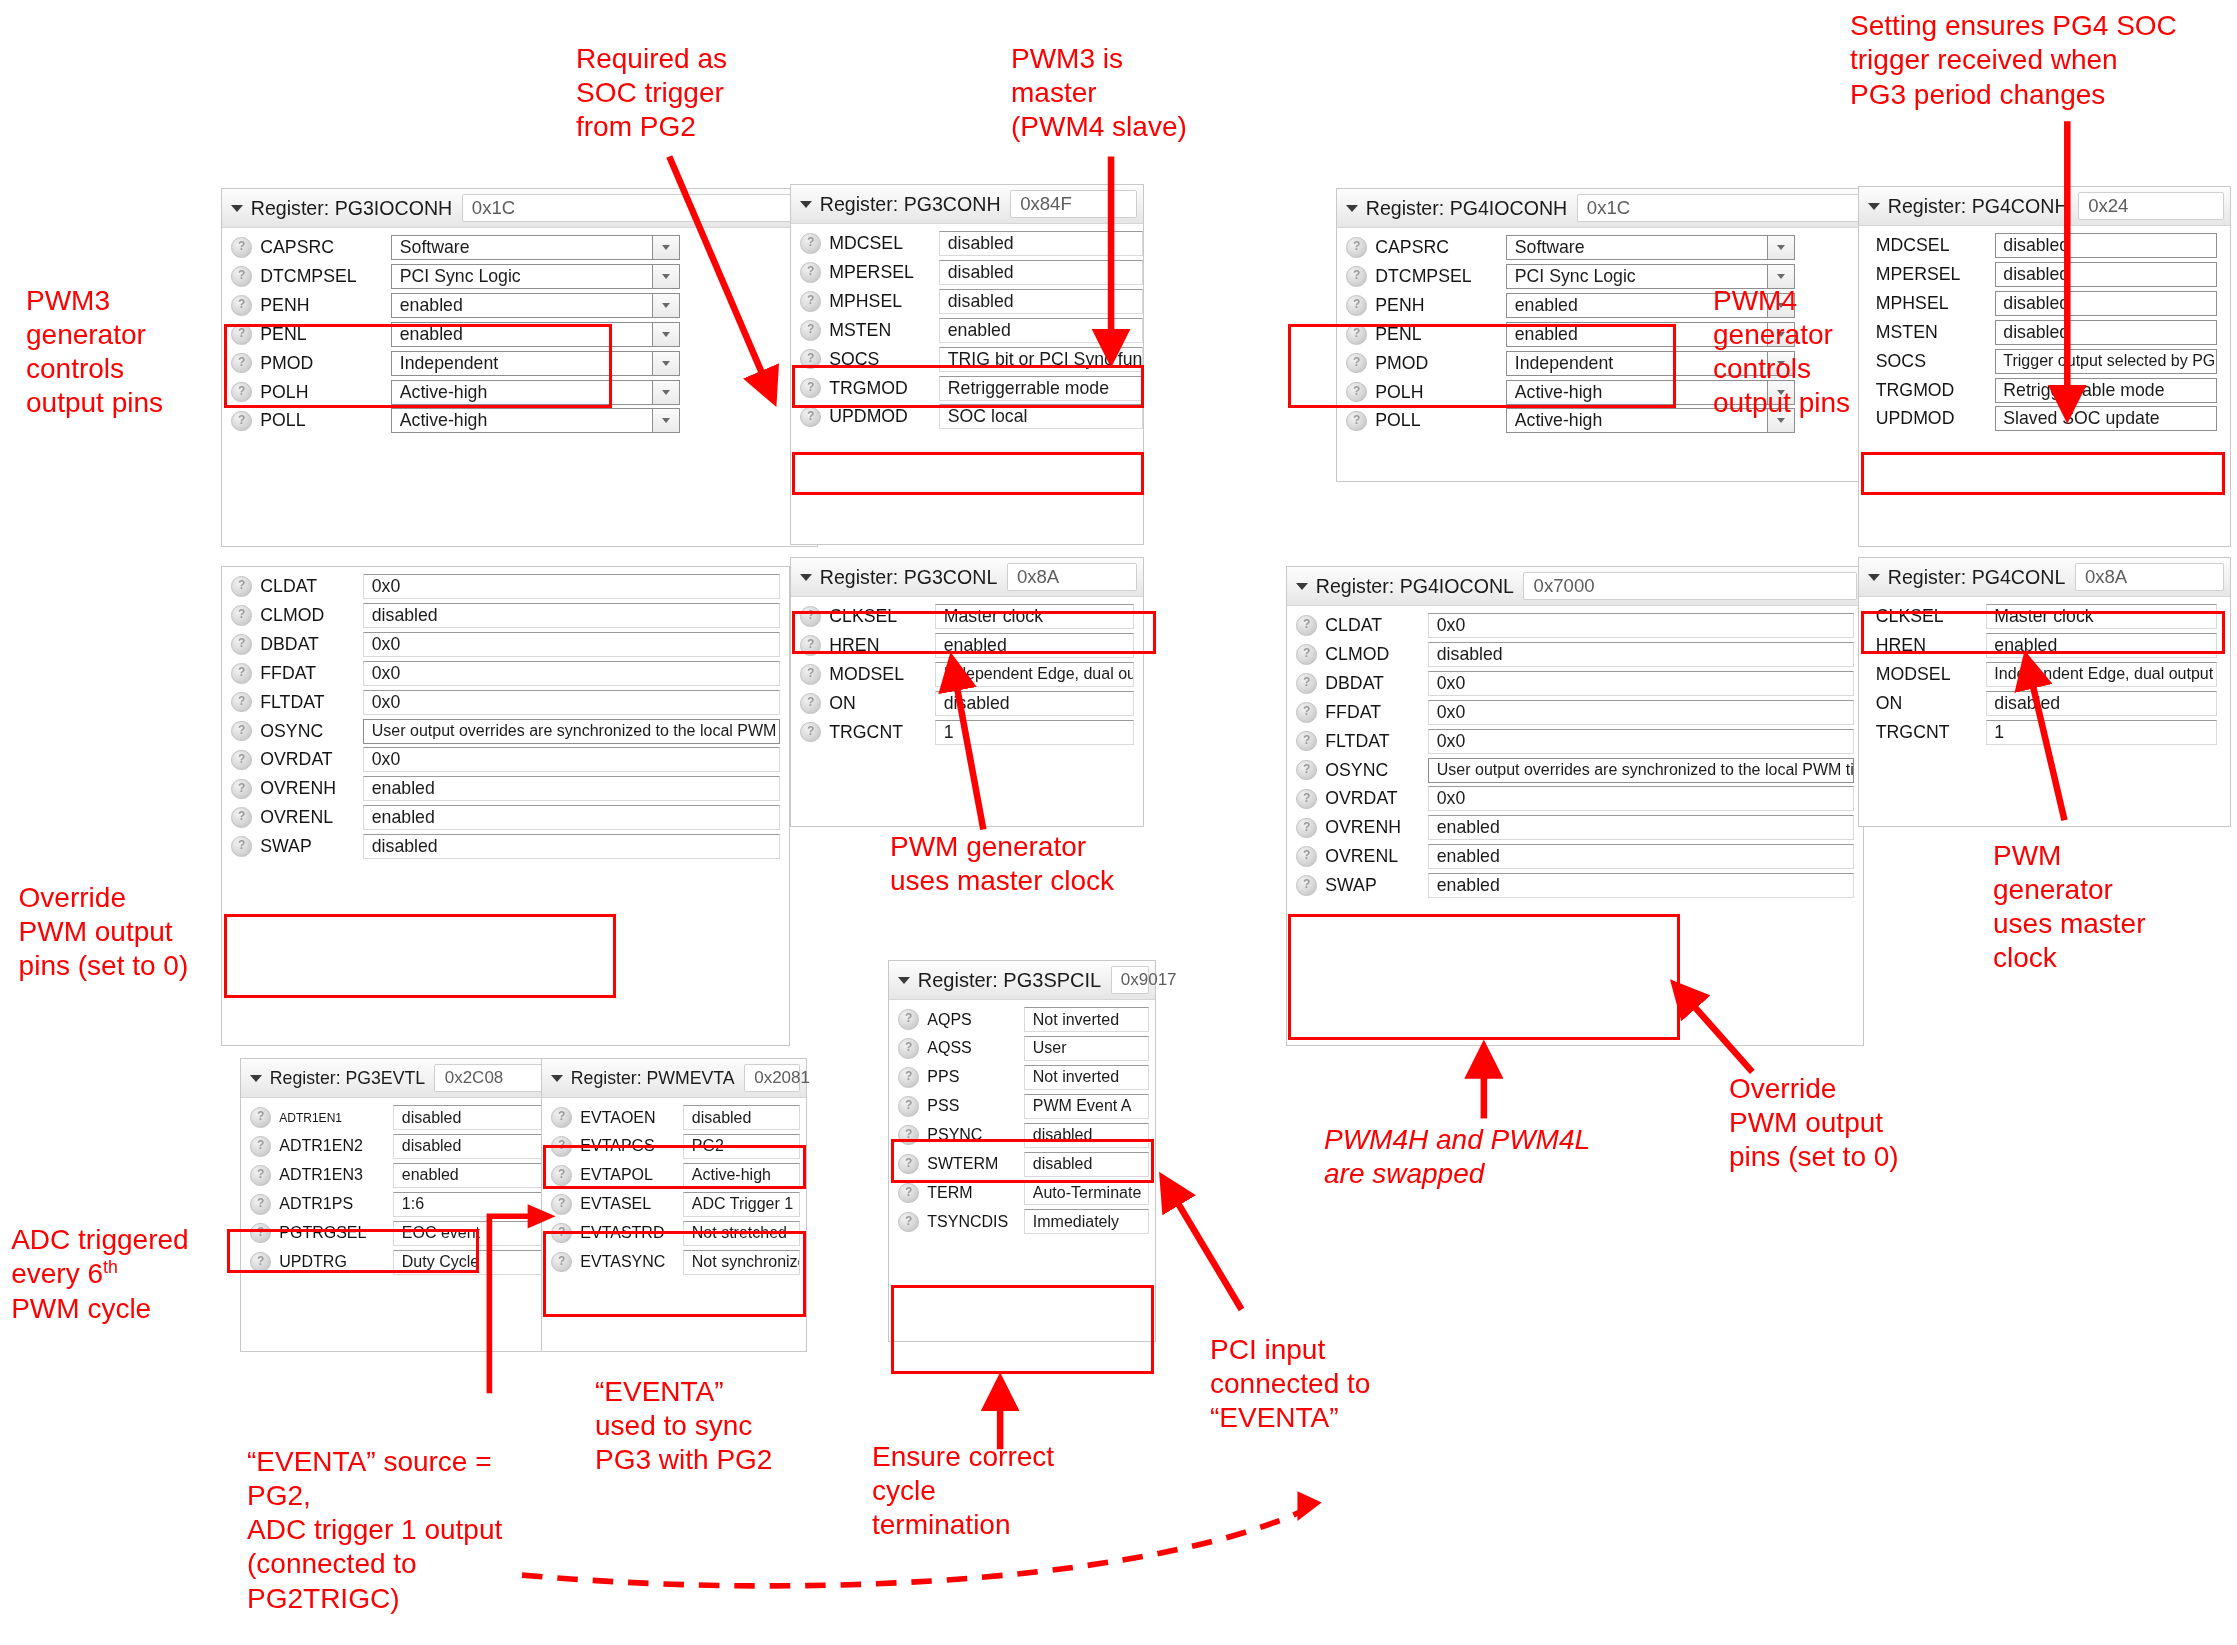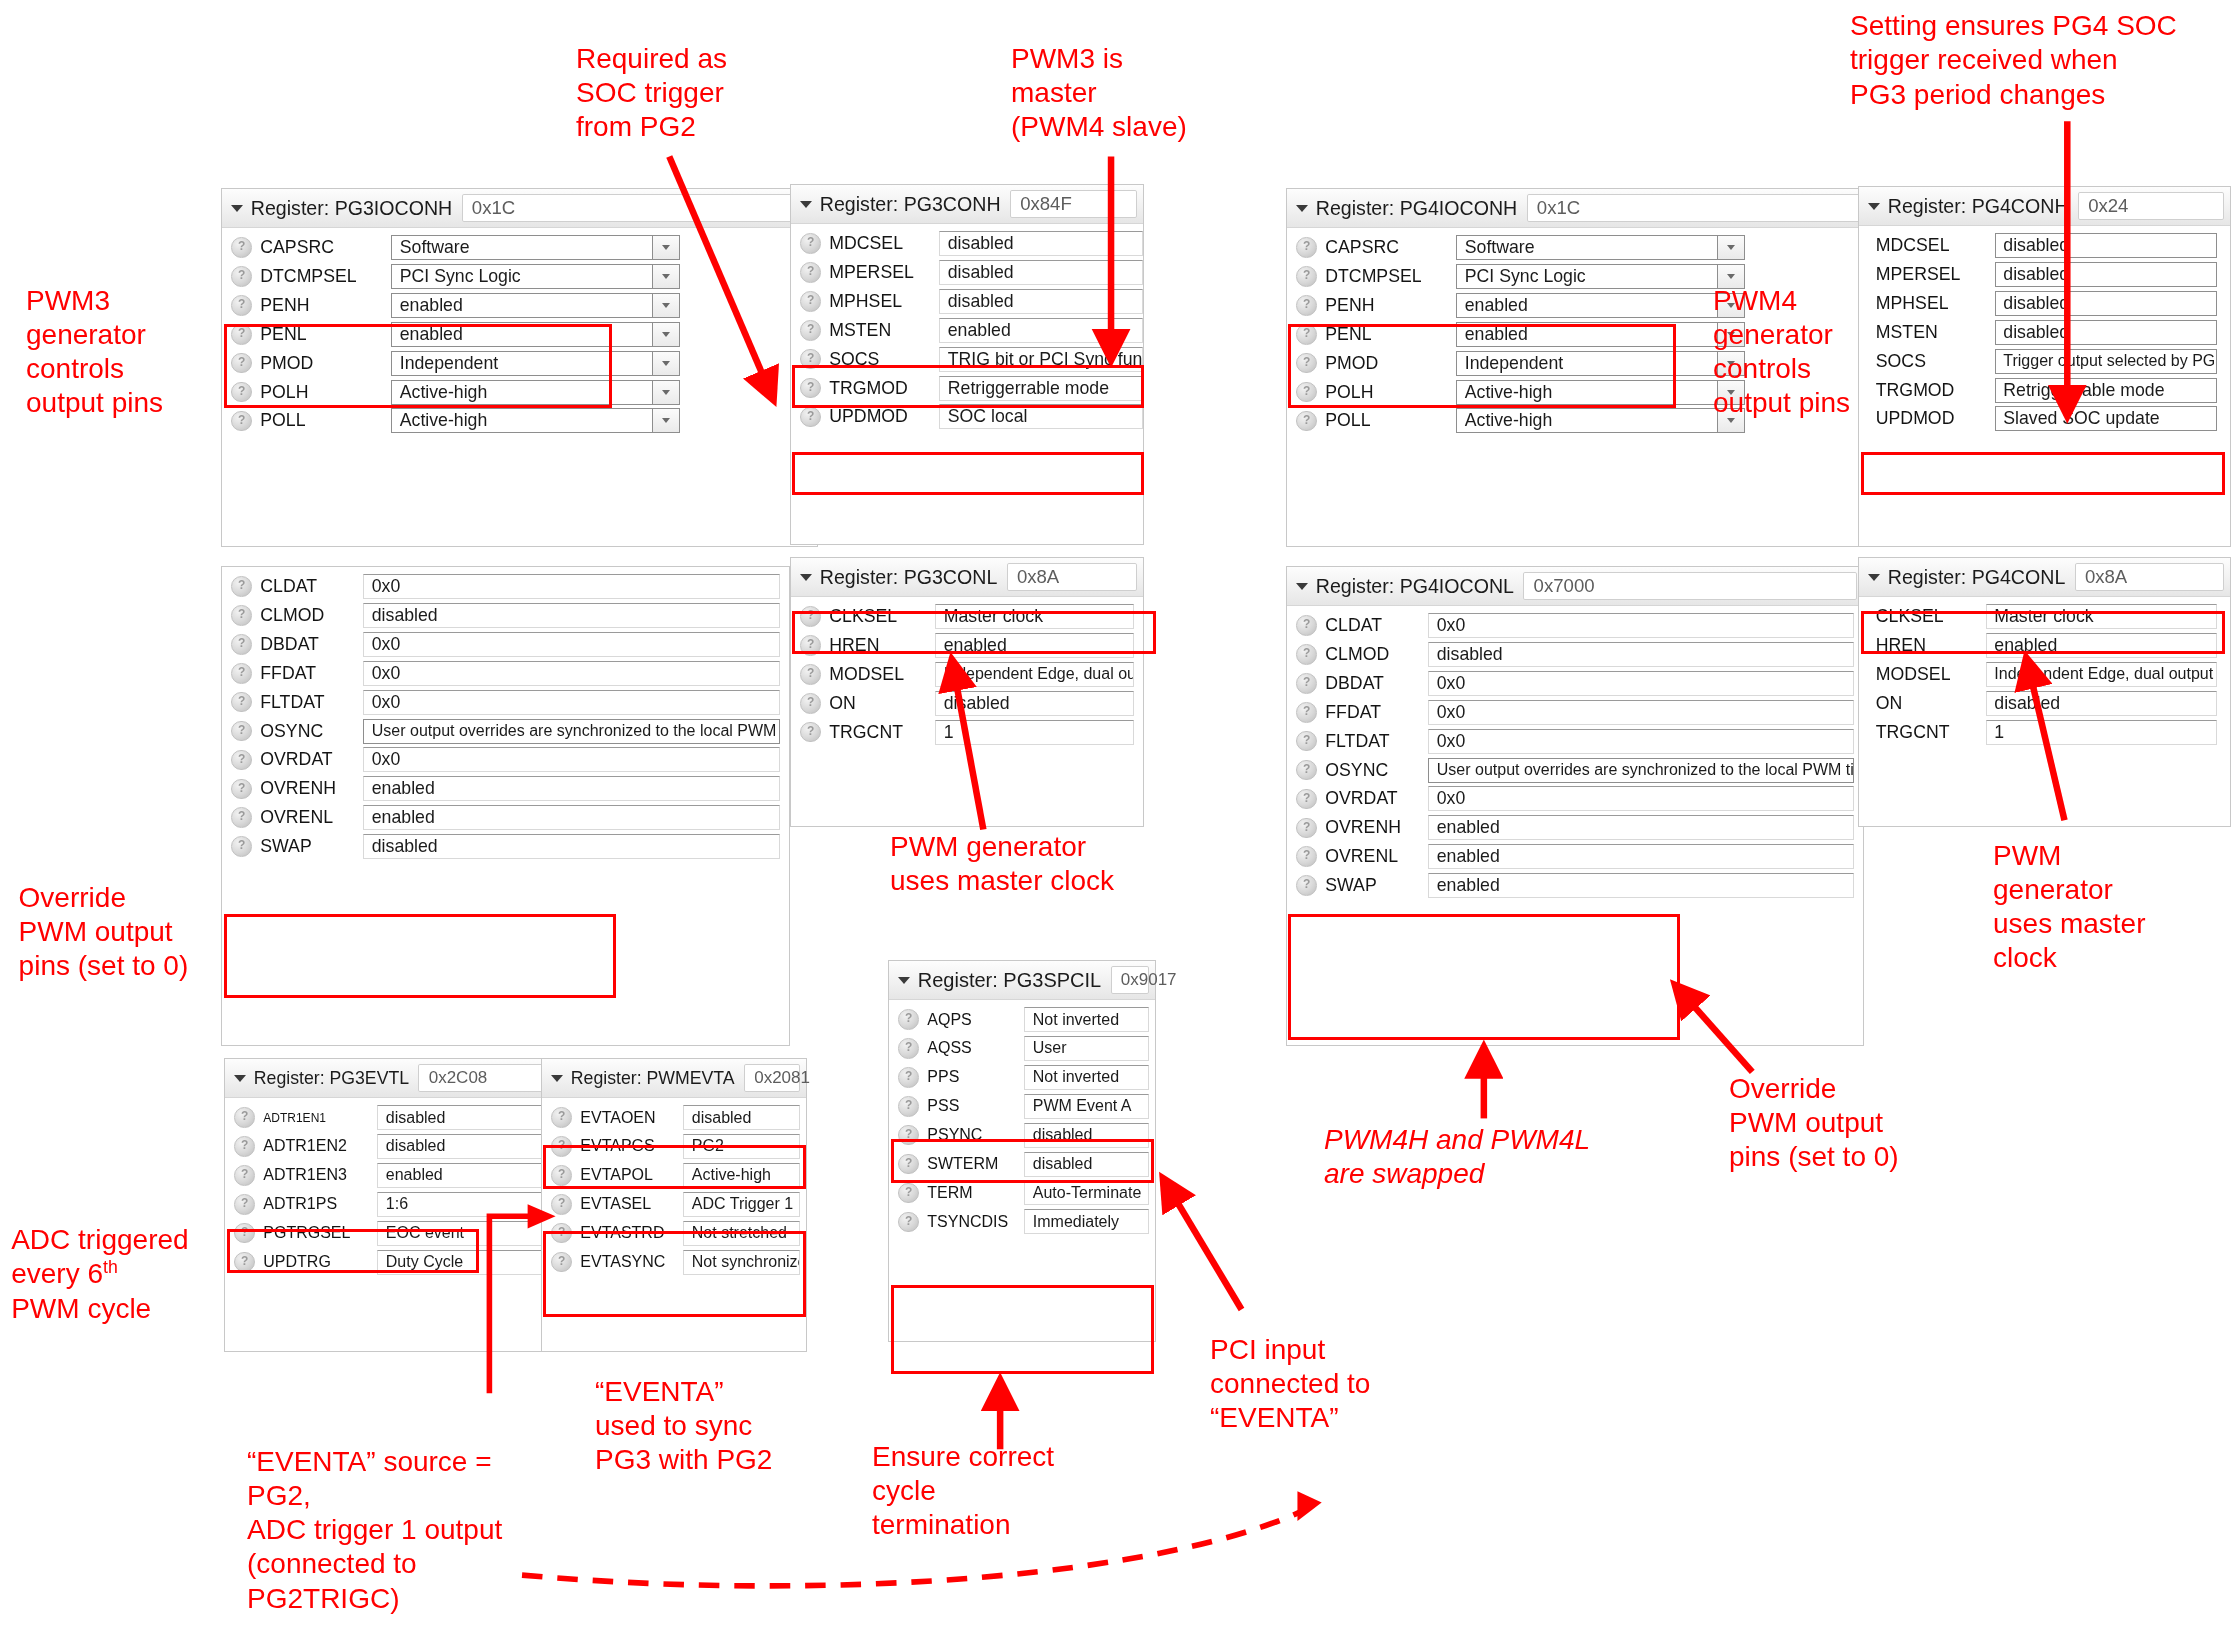--- a/index.html
+++ b/index.html
@@ -229,21 +229,21 @@
         <span class="fieldval plain">Retriggerrable mode</span>
       </div>
     <div class="row">
         <span class="helpicon">?</span>
         <span class="fieldname" style="width:110px">UPDMOD</span>
         <span class="fieldval plain">SOC local</span>
       </div>
   </div>
 </div>
 
-<div class="panel" id="p-pg4ioconh" style="left:1286px;top:188px;width:597px;height:359px;">
+<div class="panel" id="p-pg4ioconh" style="left:1336px;top:188px;width:597px;height:294px;">
   <div class="panel-head">
     <span class="caret"></span>
     <span class="panel-title">Register: PG4IOCONH</span>
     <span class="hexbox">0x1C</span>
   </div>
   <div class="panel-body">
     <div class="row">
         <span class="helpicon">?</span>
         <span class="fieldname" style="width:131px">CAPSRC</span>
         <span class="combo" style="max-width:289px">
@@ -527,21 +527,21 @@
         <span class="fieldname" style="width:110px;margin-left:7.5px">ON</span>
         <span class="fieldval plain" style="margin-right:13px">disabled</span>
       </div>
     <div class="row">
         <span class="fieldname" style="width:110px;margin-left:7.5px">TRGCNT</span>
         <span class="fieldval plain" style="margin-right:13px">1</span>
       </div>
   </div>
 </div>
 
-<div class="panel" id="p-pg3evtl" style="left:224px;top:1058px;width:362px;height:294px;">
+<div class="panel" id="p-pg3evtl" style="left:240px;top:1058px;width:362px;height:294px;">
   <div class="panel-head">
     <span class="caret"></span>
     <span class="panel-title" style="font-size:17.7px">Register: PG3EVTL</span>
     <span class="hexbox" style="font-size:17px">0x2C08</span>
   </div>
   <div class="panel-body">
     <div class="row">
         <span class="helpicon">?</span>
         <span class="fieldname" style="width:114px;font-size:12px">ADTR1EN1</span>
         <span class="fieldval plain" style="margin-right:5.6px;font-size:16px">disabled</span>

